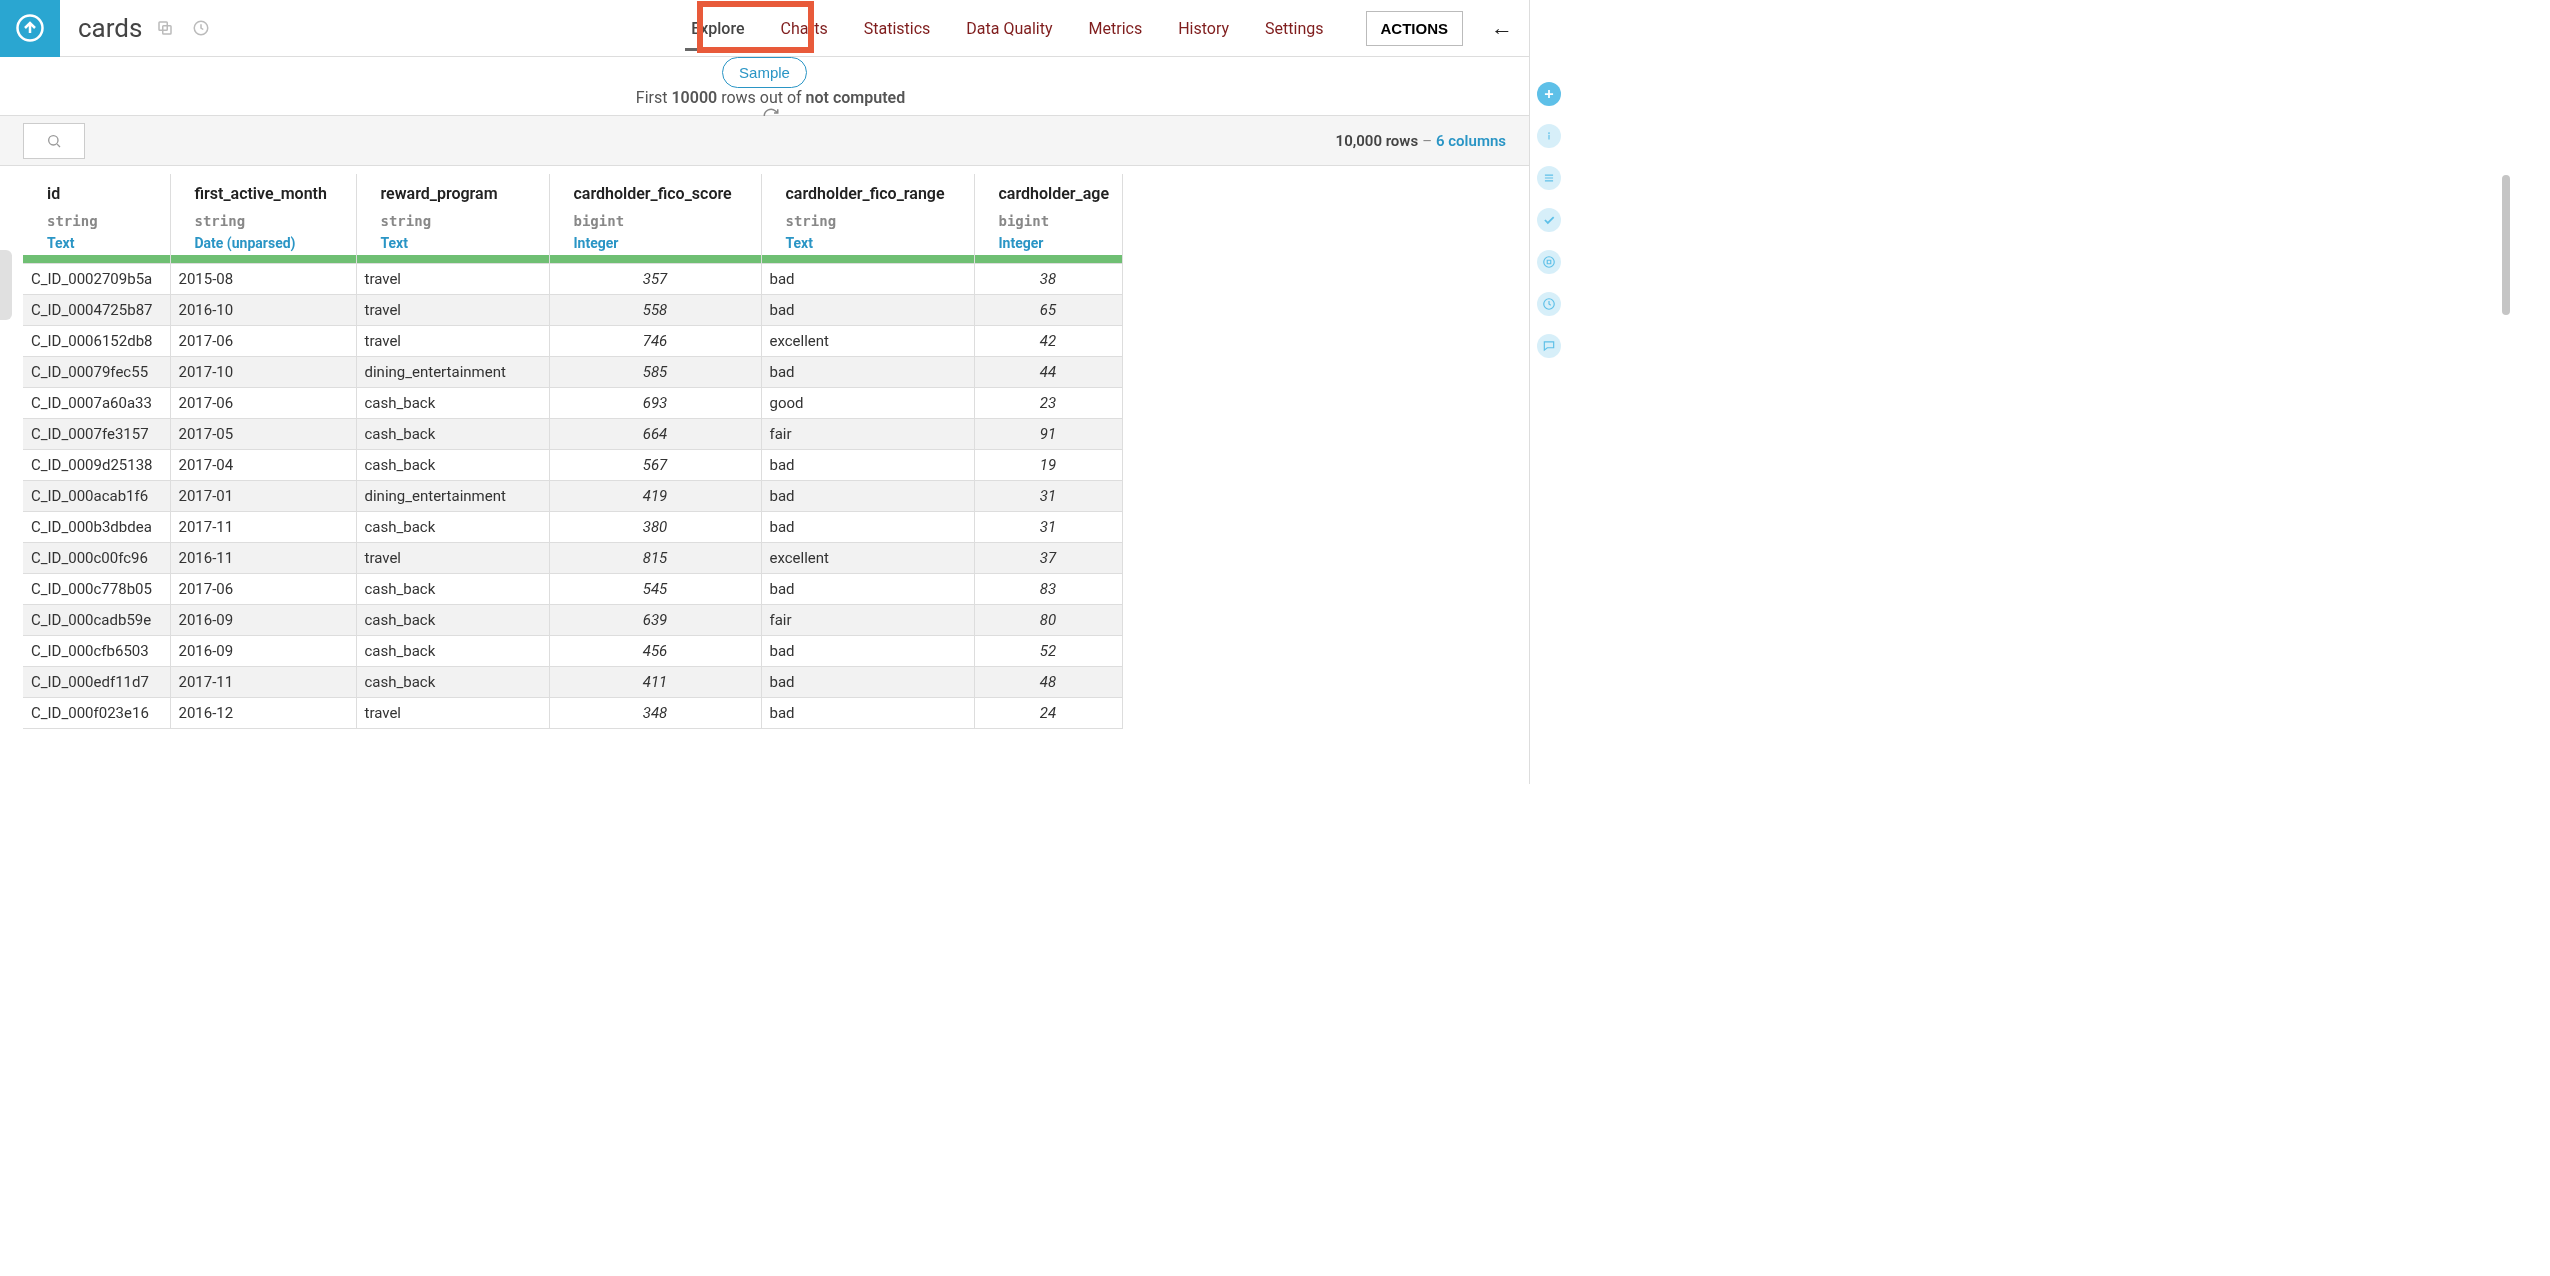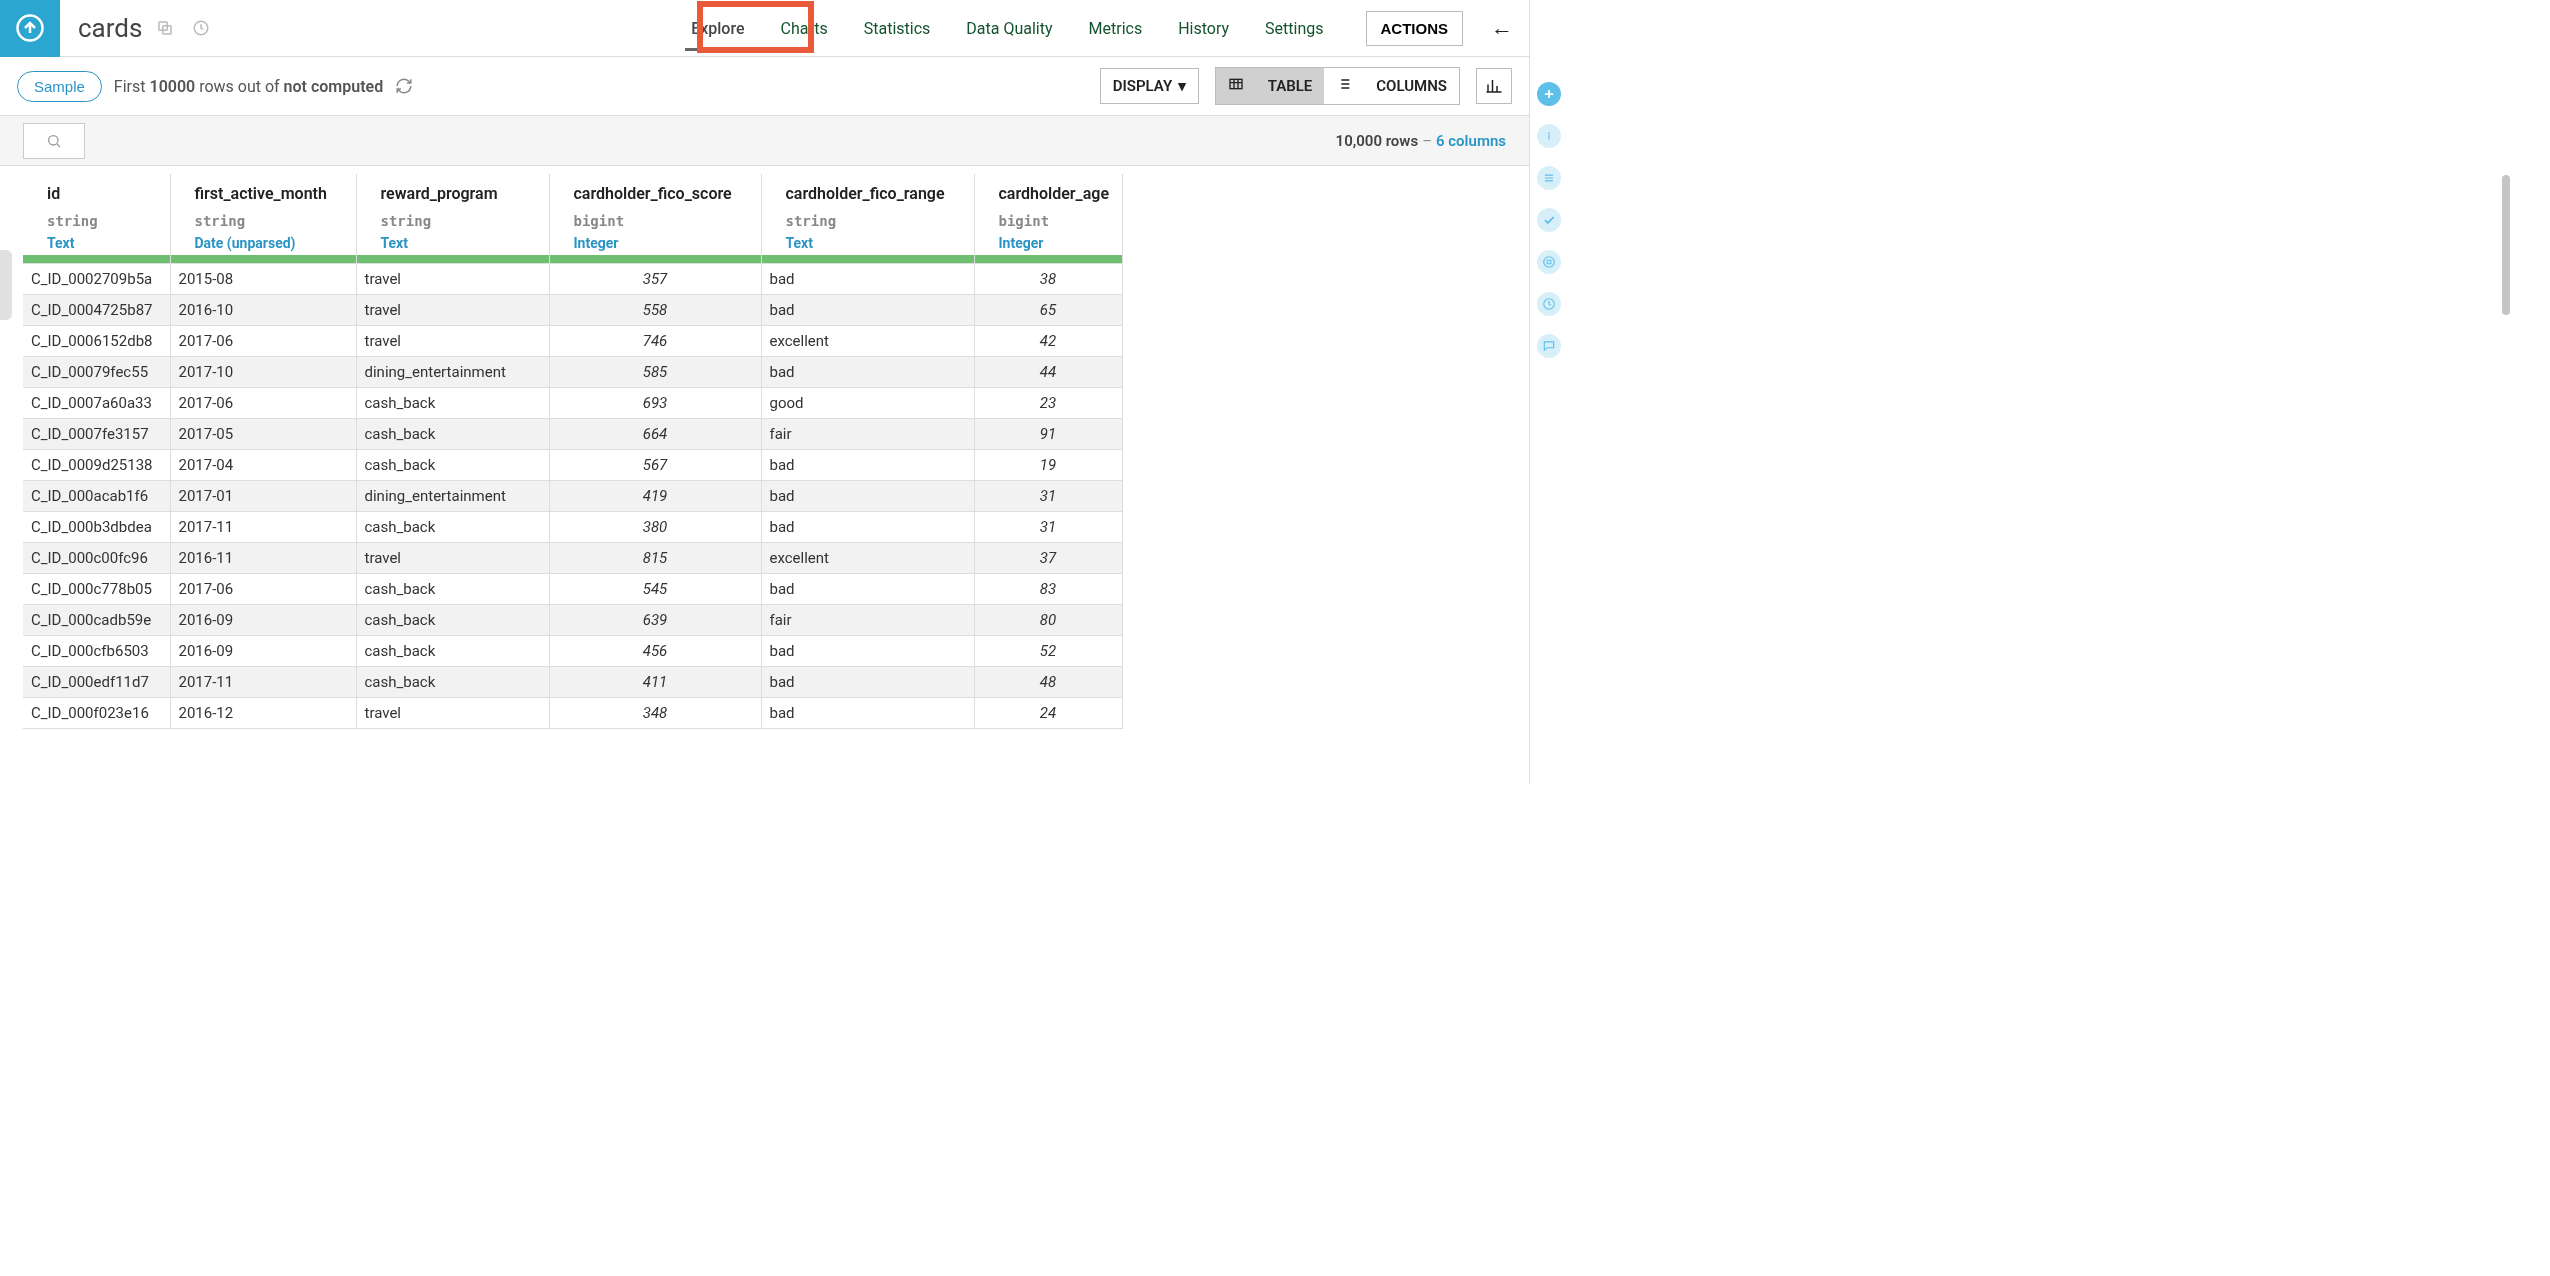--- a/index.html
+++ b/index.html
@@ -6,27 +6,27 @@
 body { font-family:-apple-system,BlinkMacSystemFont,"Segoe UI",Roboto,Helvetica,Arial,sans-serif; font-size:14px; color:#222; background:#fff; overflow:hidden; width:1567px; }
 .app { display:flex; height:784px; }
 .main-col { flex:1; display:flex; flex-direction:column; }
 .header { display:flex; align-items:center; border-bottom:1px solid #ddd; height:57px; }
 .logo { width:60px; height:57px; background:#2aa6d1; display:flex; align-items:center; justify-content:center; }
 .logo svg { width:30px; height:30px; }
 .ds-name { font-size:26px; color:#444; padding:0 14px 0 18px; font-weight:400; }
 .tiny-icon { width:18px; height:18px; margin-right:18px; color:#bbb; cursor:pointer; display:inline-flex; align-items:center; justify-content:center; }
 .tiny-icon svg { width:18px; height:18px; }
 .tabs { margin-left:auto; display:flex; align-items:center; height:57px; padding-right:12px; }
-.tab { padding:0 18px; height:57px; display:flex; align-items:center; font-size:16px; color:#14532d; cursor:pointer; position:relative; }
+.tab { padding:0 18px; height:57px; display:flex; align-items:center; font-size:16px; color:#7f1d1d; cursor:pointer; position:relative; }
 .tab.active { color:#444; font-weight:500; }
 .tab.active::after { content:""; position:absolute; left:12px; right:12px; bottom:6px; height:3px; background:#666; }
 .highlight-box { position:absolute; border:6px solid #e85a3a; pointer-events:none; }
 .actions-btn { border:1px solid #bbb; background:#fff; font-weight:700; padding:8px 14px; margin:0 12px; cursor:pointer; font-size:15px; }
 .back-arrow { padding:0 16px; cursor:pointer; font-size:22px; }
-.toolbar { display:flex; align-items:center; border-bottom:1px solid #ddd; height:59px; padding:0 17px; }
+.toolbar { display:flex; align-items:center; border-bottom:1px solid #ddd; height:59px; padding:0 37px;flex-direction:column; }
 .sample-btn { border:1.5px solid #2a95c5; color:#2a95c5; background:#fff; border-radius:18px; padding:6px 16px; font-size:15px; font-weight:500; cursor:pointer; }
 .sample-txt { margin-left:12px; font-size:16px; color:#555; }
 .sample-txt b { font-weight:600; }
 .refresh-icon { margin-left:12px; color:#888; cursor:pointer; display:inline-flex; }
 .toolbar-right { margin-left:auto; display:flex; align-items:center; gap:16px; }
 .display-btn { border:1px solid #bbb; background:#fff; padding:8px 12px; cursor:pointer; font-size:15px; font-weight:600; display:flex; align-items:center; gap:6px; }
 .view-toggle { display:flex; border:1px solid #bbb; }
 .view-opt { padding:8px 12px; font-size:15px; font-weight:600; display:flex; align-items:center; gap:24px; cursor:pointer; }
 .view-opt.active { background:#d0d0d0; }
 .chart-icon-btn { border:1px solid #bbb; background:#fff; width:36px; height:36px; display:flex; align-items:center; justify-content:center; cursor:pointer; }

